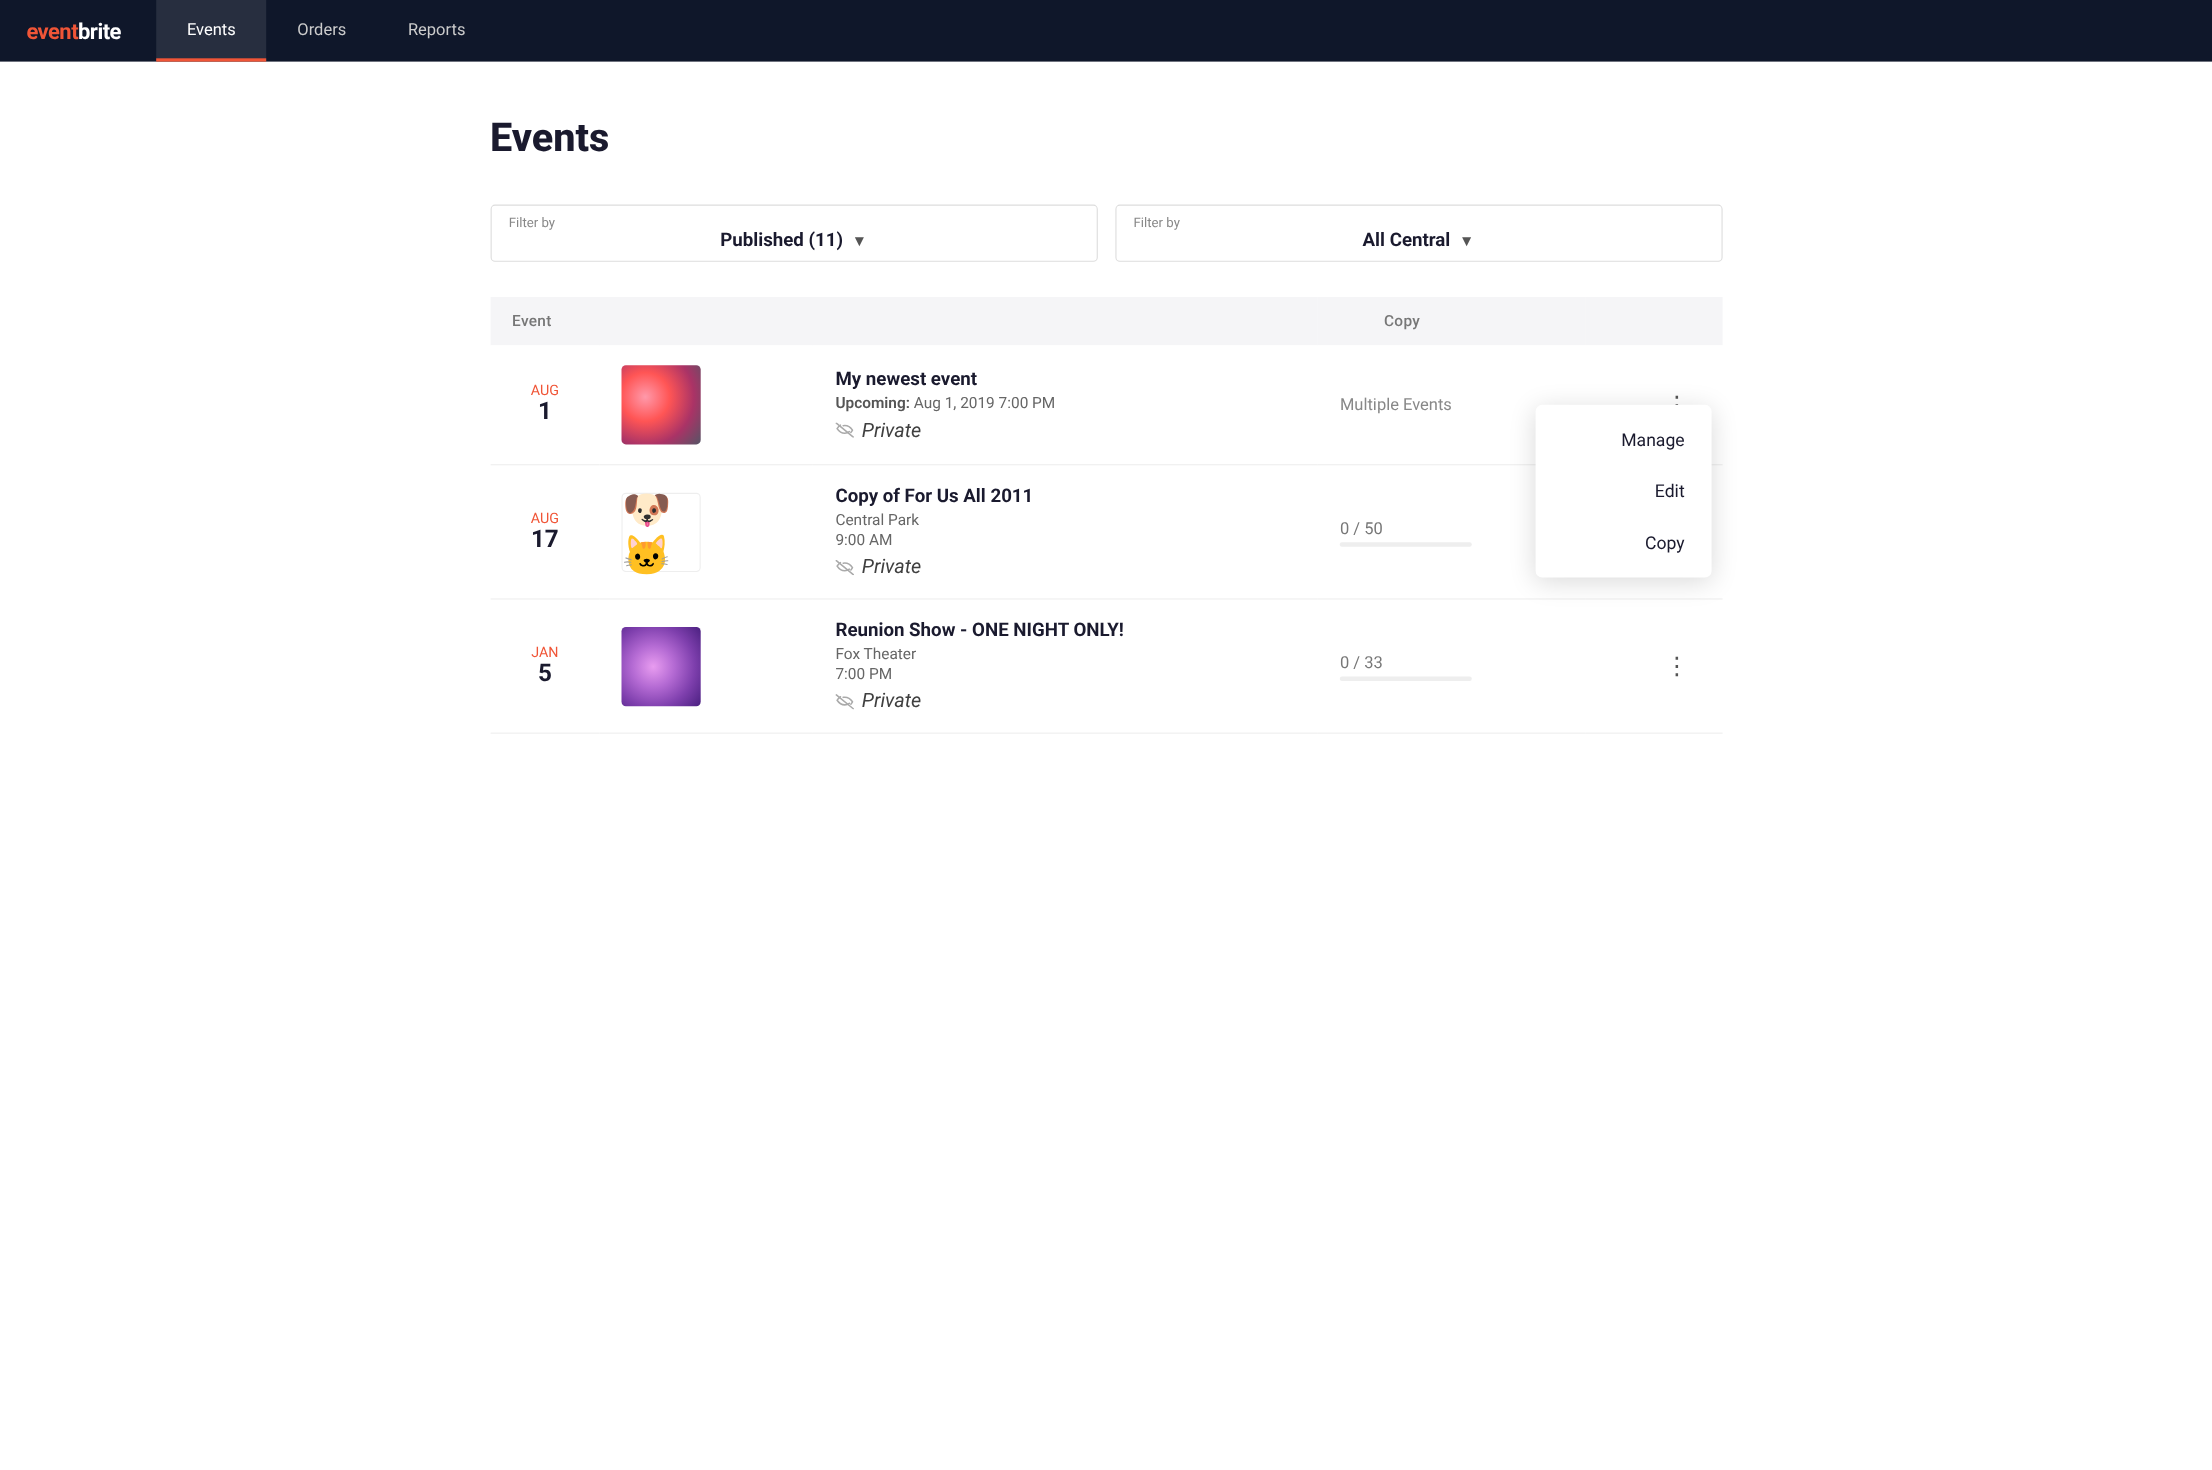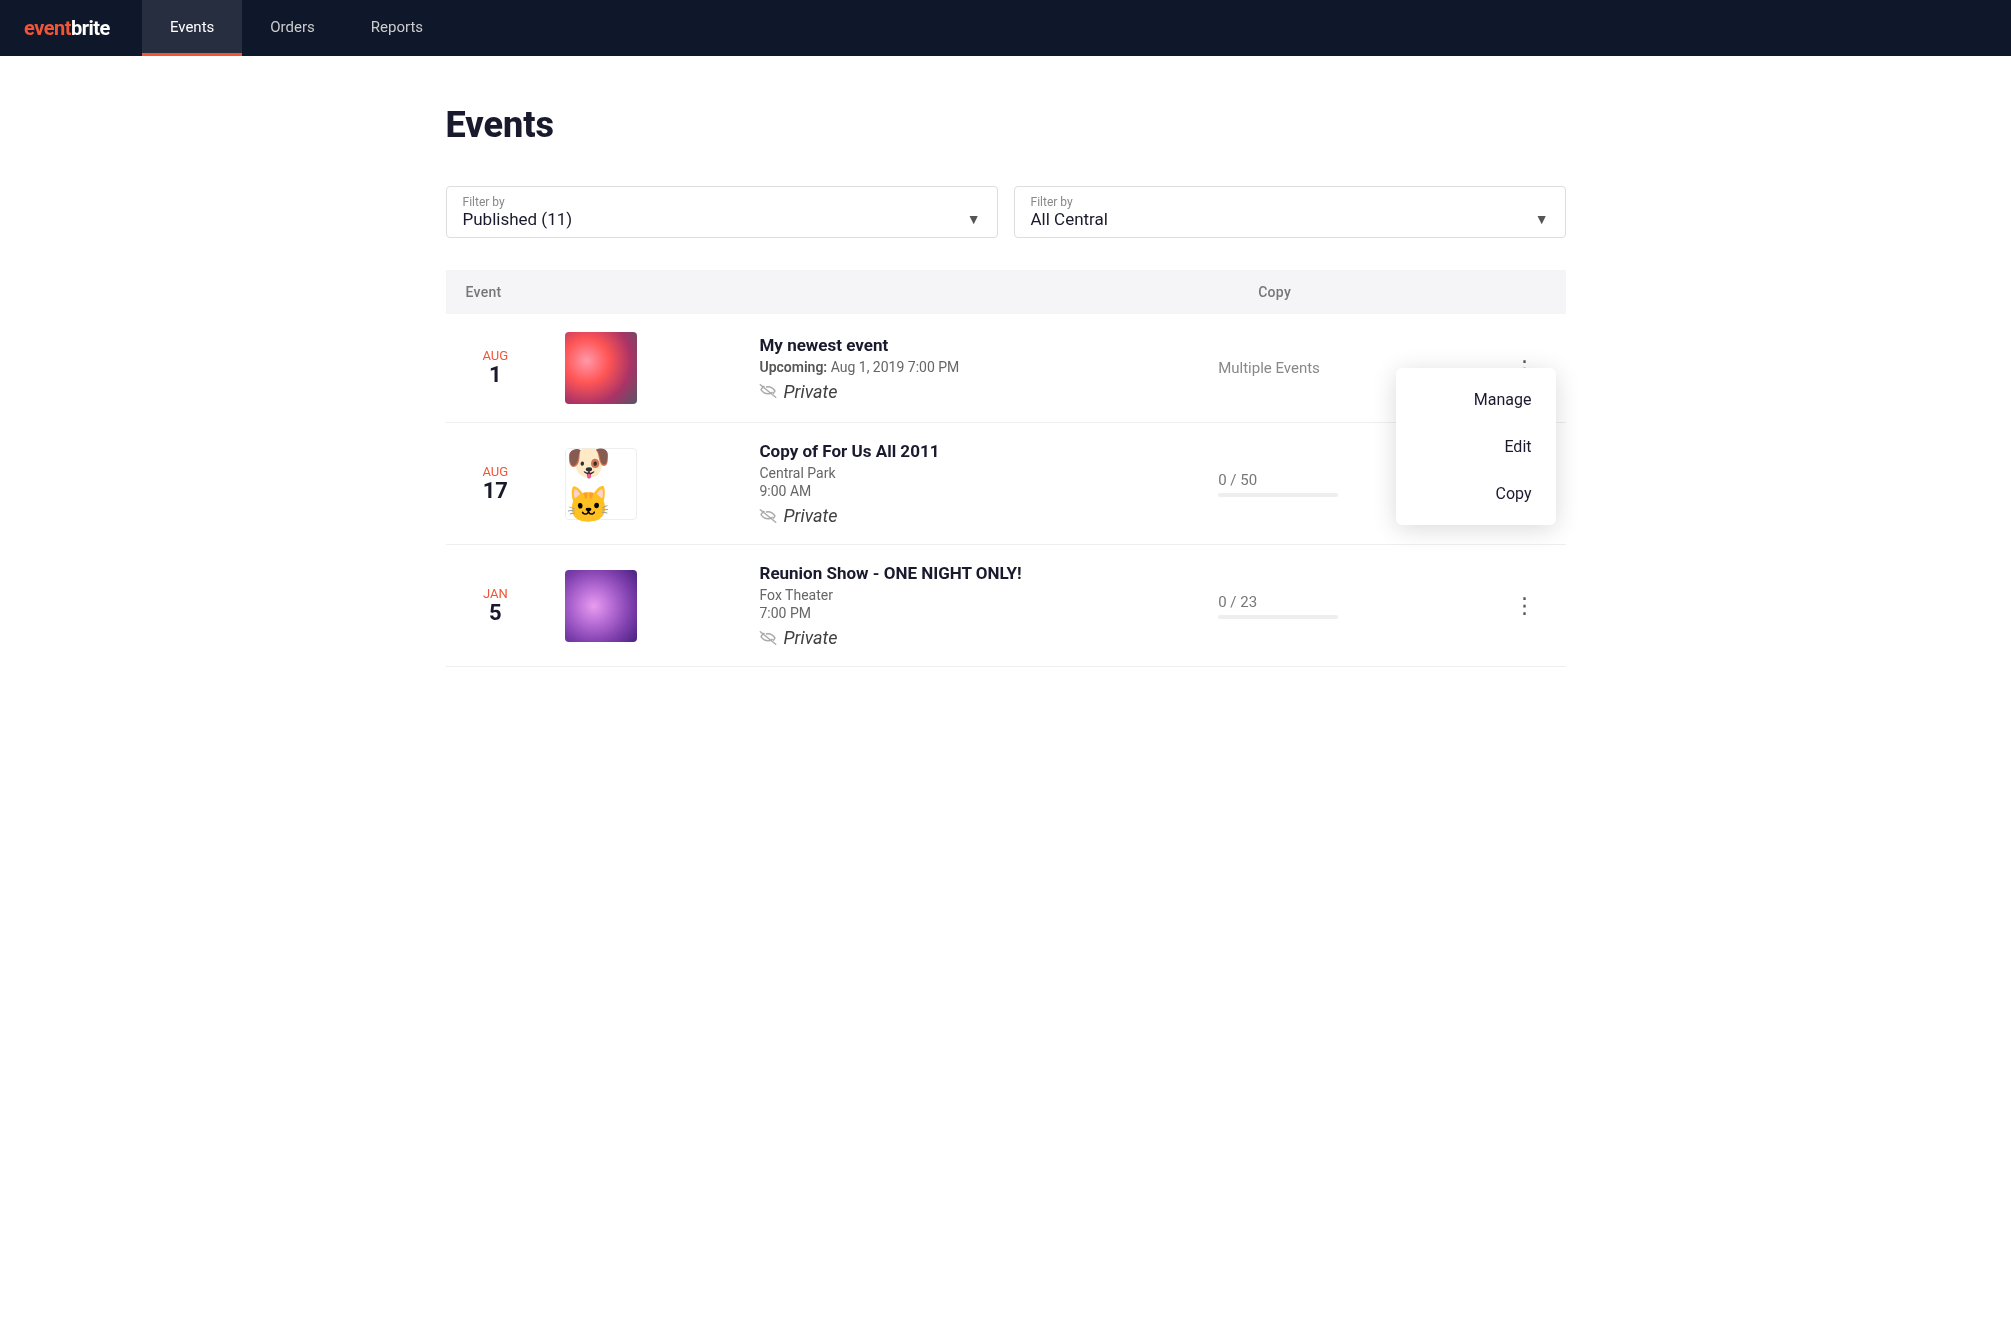--- a/index.html
+++ b/index.html
@@ -97,25 +97,25 @@
       background: #fff;
       cursor: pointer;
       position: relative;
     }
     .filter-label {
       font-size: 12px;
       color: #888;
     }
     .filter-value {
       font-size: 17px;
-      font-weight: 400;
+      font-weight: 700;
       color: #1a1a2e;
       display: flex;
       align-items: center;
-      justify-content: space-between;
+      justify-content: center;
     }
     .chevron {
       color: #555;
       font-size: 14px;
       margin-left: 8px;
     }
 
     
     .events-table {
       width: 100%;
@@ -397,21 +397,21 @@
       <div class="private-badge">
     <svg class="eye-slash" width="18" height="14" viewBox="0 0 24 20" fill="none" stroke="#aaa" stroke-width="2" stroke-linecap="round" stroke-linejoin="round">
     <path d="M17.94 11.94A10.07 10.07 0 0 1 12 14c-4.42 0-8-3-10-6 1.01-1.88 2.55-3.5 4.36-4.56"></path>
     <path d="M9.9 4.24A9.12 9.12 0 0 1 12 4c4.42 0 8 3 10 6a18.5 18.5 0 0 1-2.16 3.19"></path>
     <line x1="1" y1="1" x2="23" y2="19"></line>
   </svg>
     <span>Private</span>
   </div>
     </td>
     <td class="sold-cell">
-      <div>0 / 23</div>
+      <div>0 / 33</div>
       <div class="sold-bar">
         <div class="sold-bar-fill" style="width:0%"></div>
       </div>
     </td>
     <td class="actions-cell">
       <span class="three-dots">⋮</span>
     </td>
   </tr>
       </tbody>
   </table>

